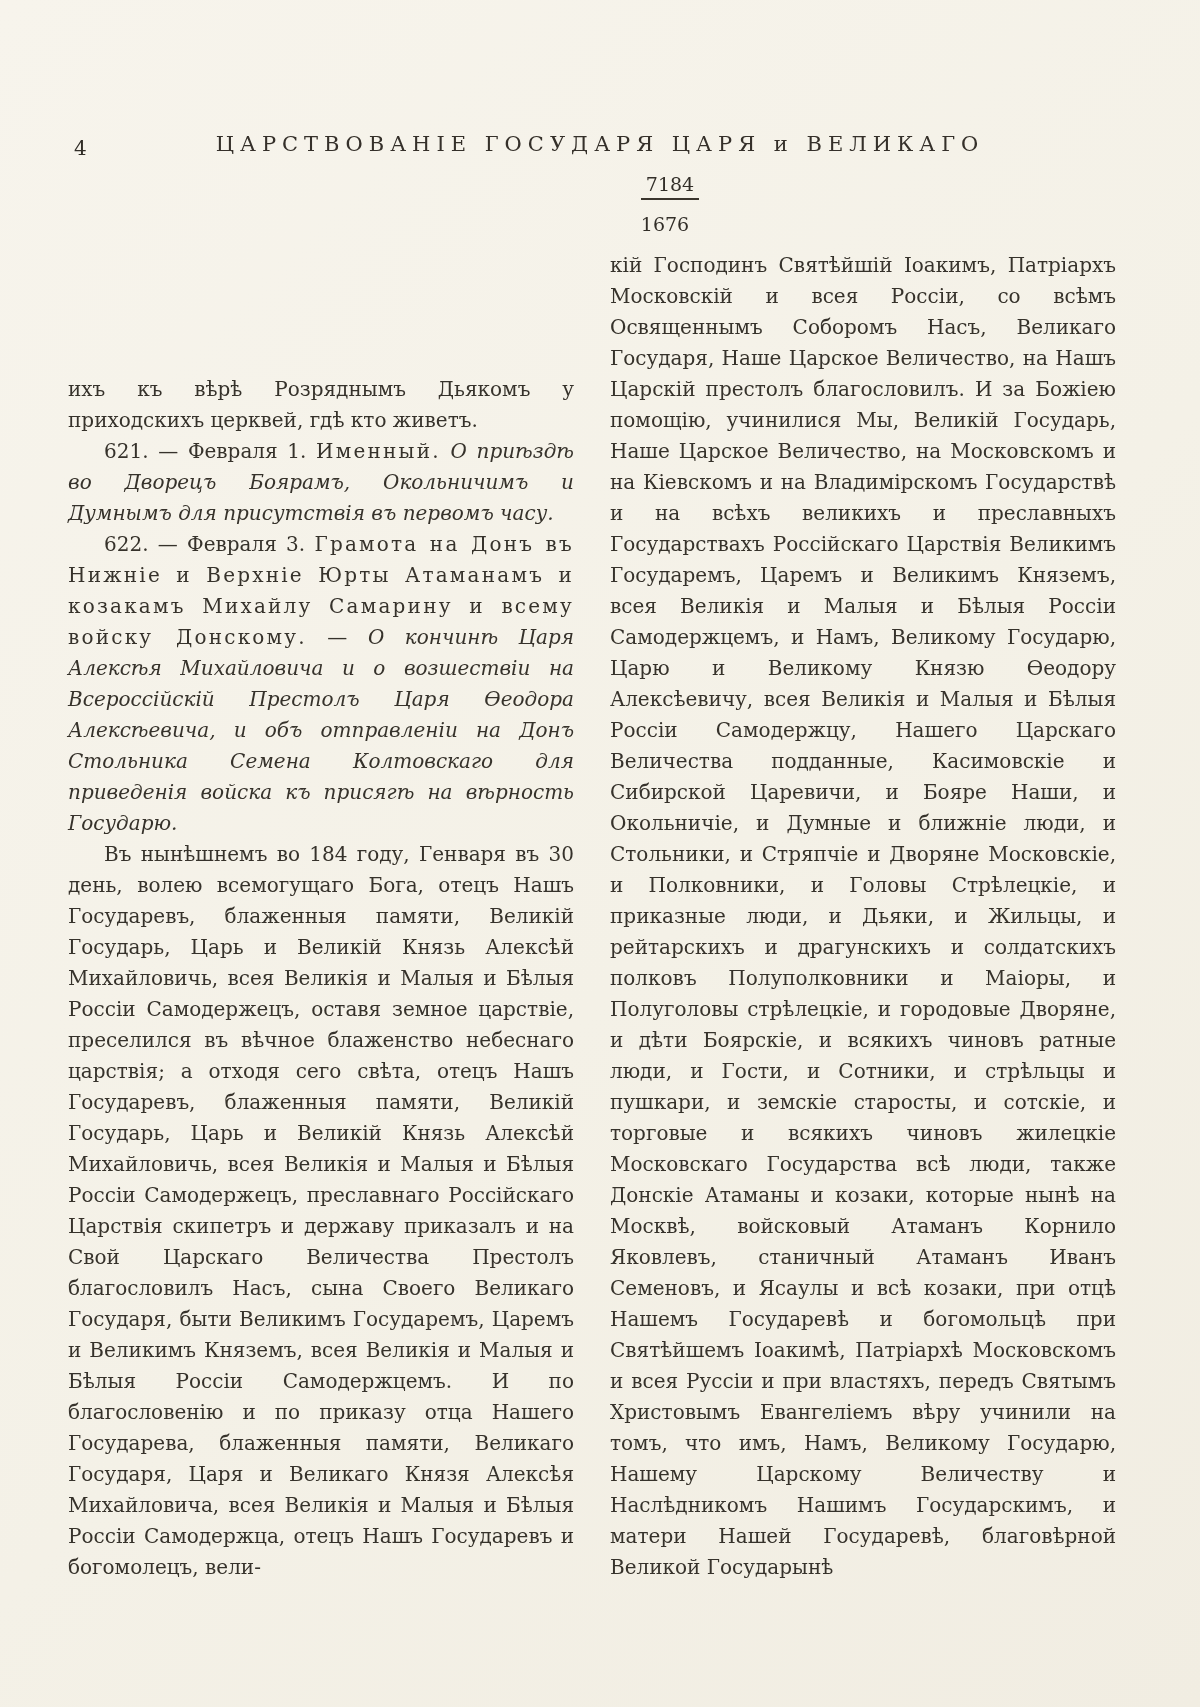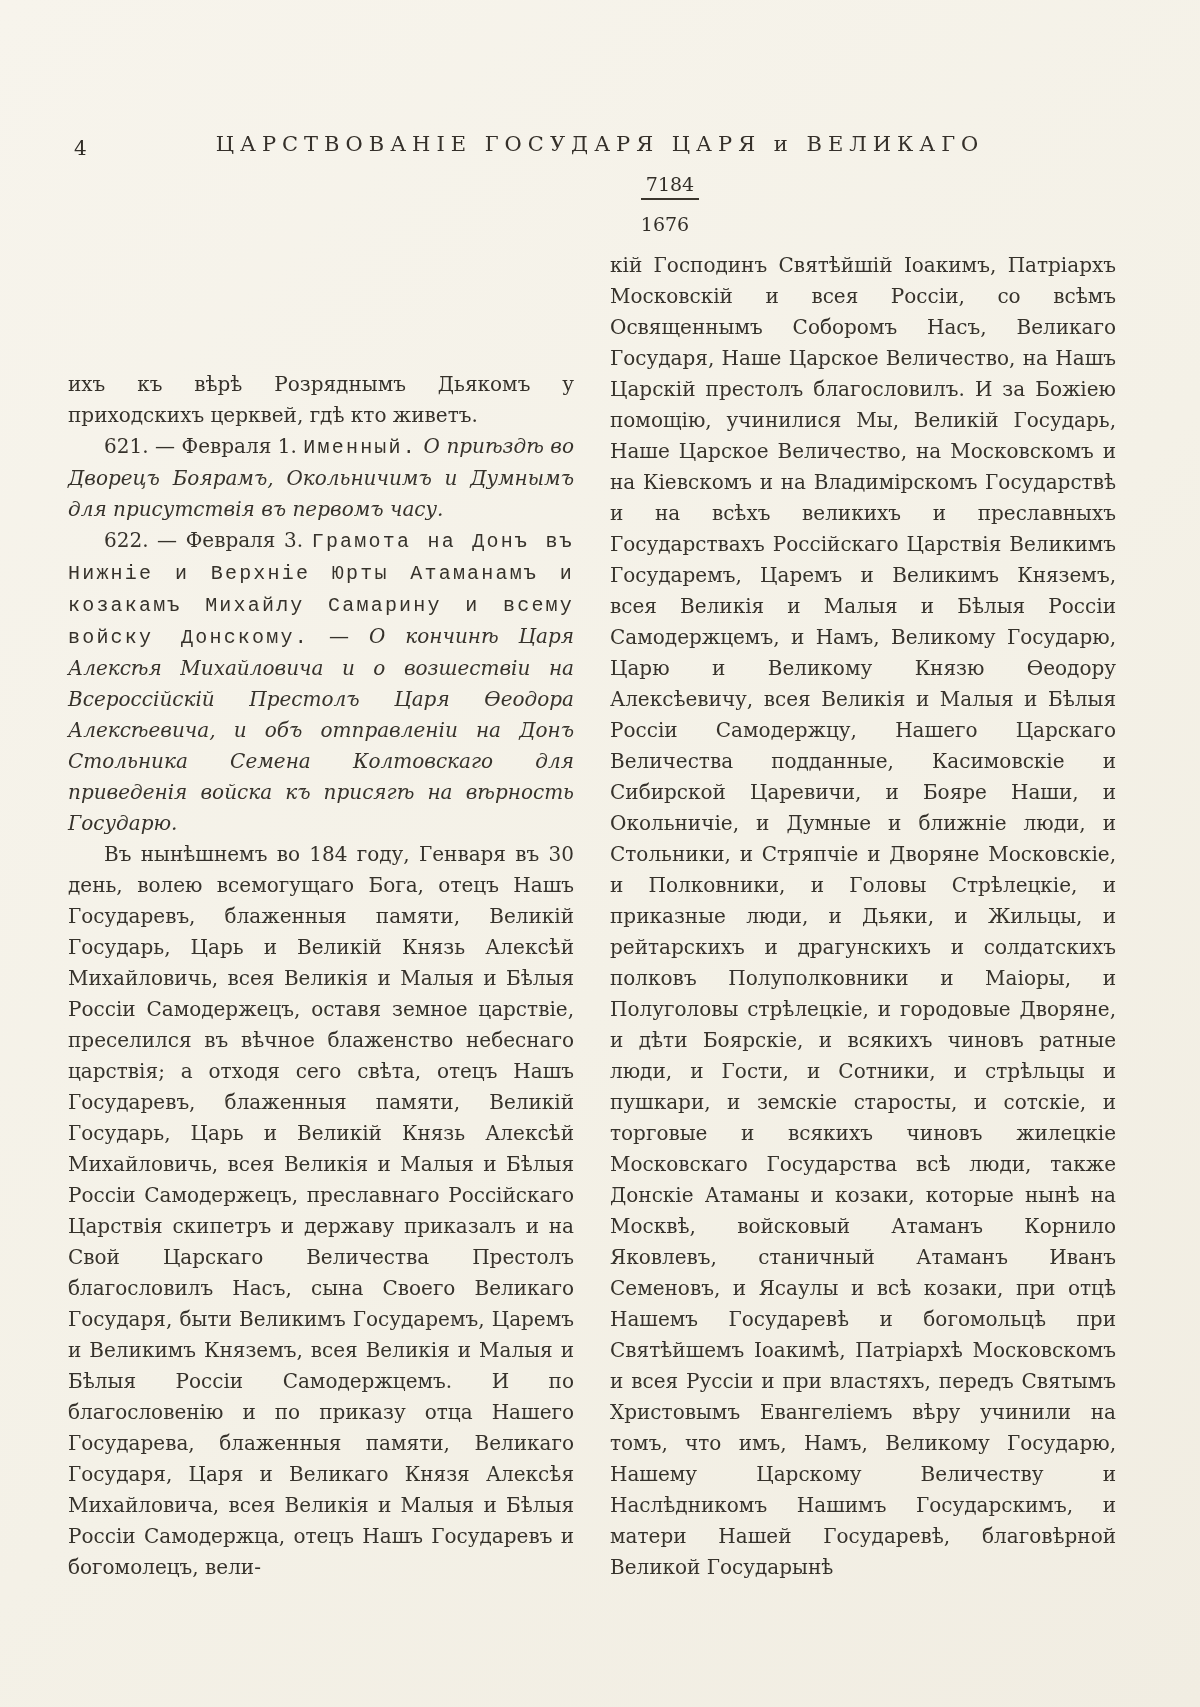--- a/index.html
+++ b/index.html
@@ -81,21 +81,21 @@
     background: #413c33;
     margin: 2px 17px 6px 17px;
   }
   .para {
     margin: 0;
   }
   .para.indent {
     text-indent: 36px;
   }
   .it { font-style: italic; }
-  .sp { letter-spacing: 2.2px; font-family: Liberation Mono, monospace; }
+  .sp { letter-spacing: 2.2px; }
 </style>
 </head>
 <body>
 
 <div class="page">
   <div class="content">
 
     <div class="header-row">
       <span class="page-num">4</span>
       <h1 class="running-title">ЦАРСТВОВАНІЕ ГОСУДАРЯ ЦАРЯ и ВЕЛИКАГО</h1>

